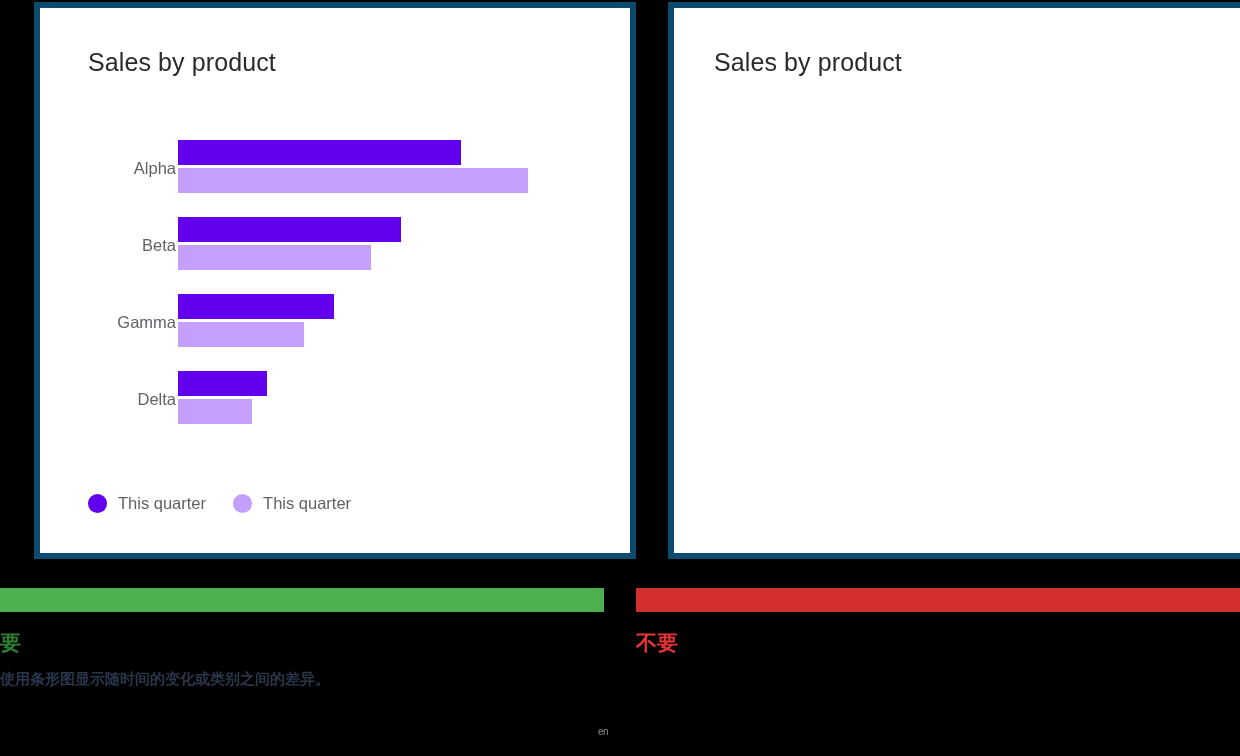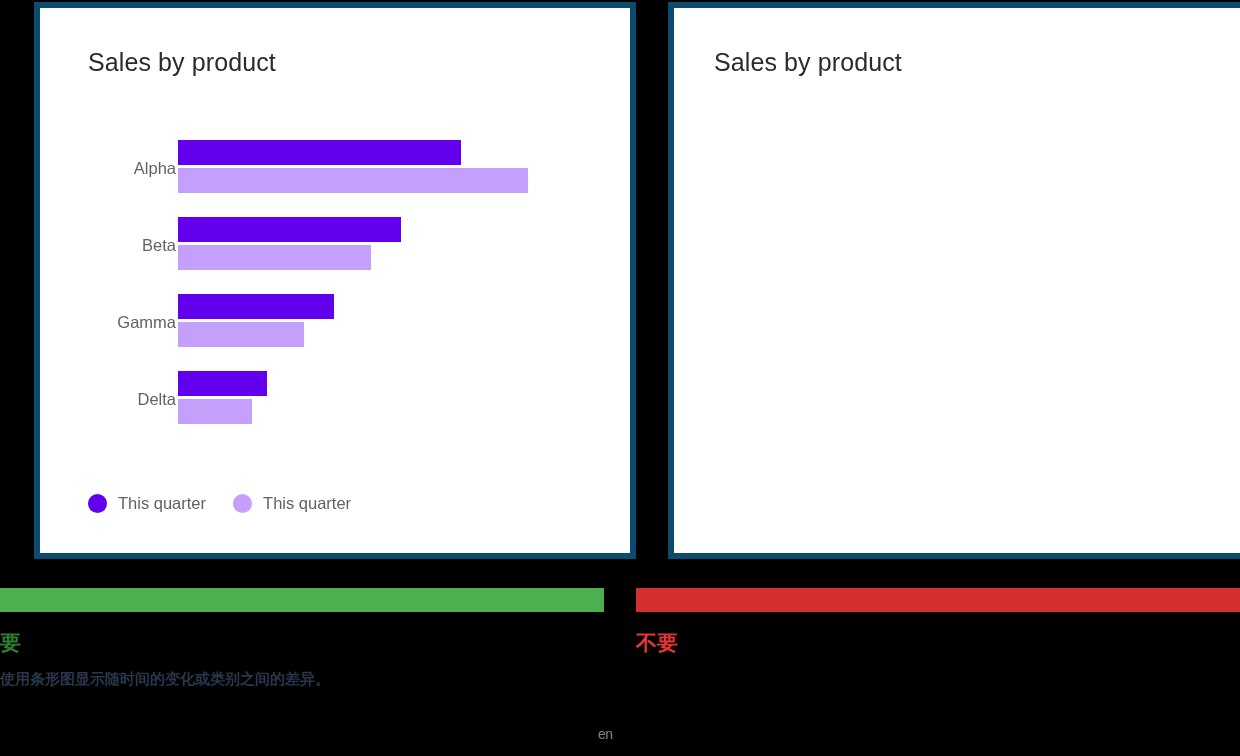--- a/index.html
+++ b/index.html
@@ -94,21 +94,21 @@
     margin-top: 14px;
     font-size: 15px;
     line-height: 1.52;
     color: #28374b;
     font-weight: bold;
   }
   .watermark {
     position: absolute;
     left: 598px;
     top: 726px;
-    font-size: 14px;
+    font-size: 10px;
     color: #efefef;
     opacity: 0.55;
     letter-spacing: -0.5px;
     white-space: nowrap;
   }
 </style>
 </head>
 <body>
 
 <div class="page">

